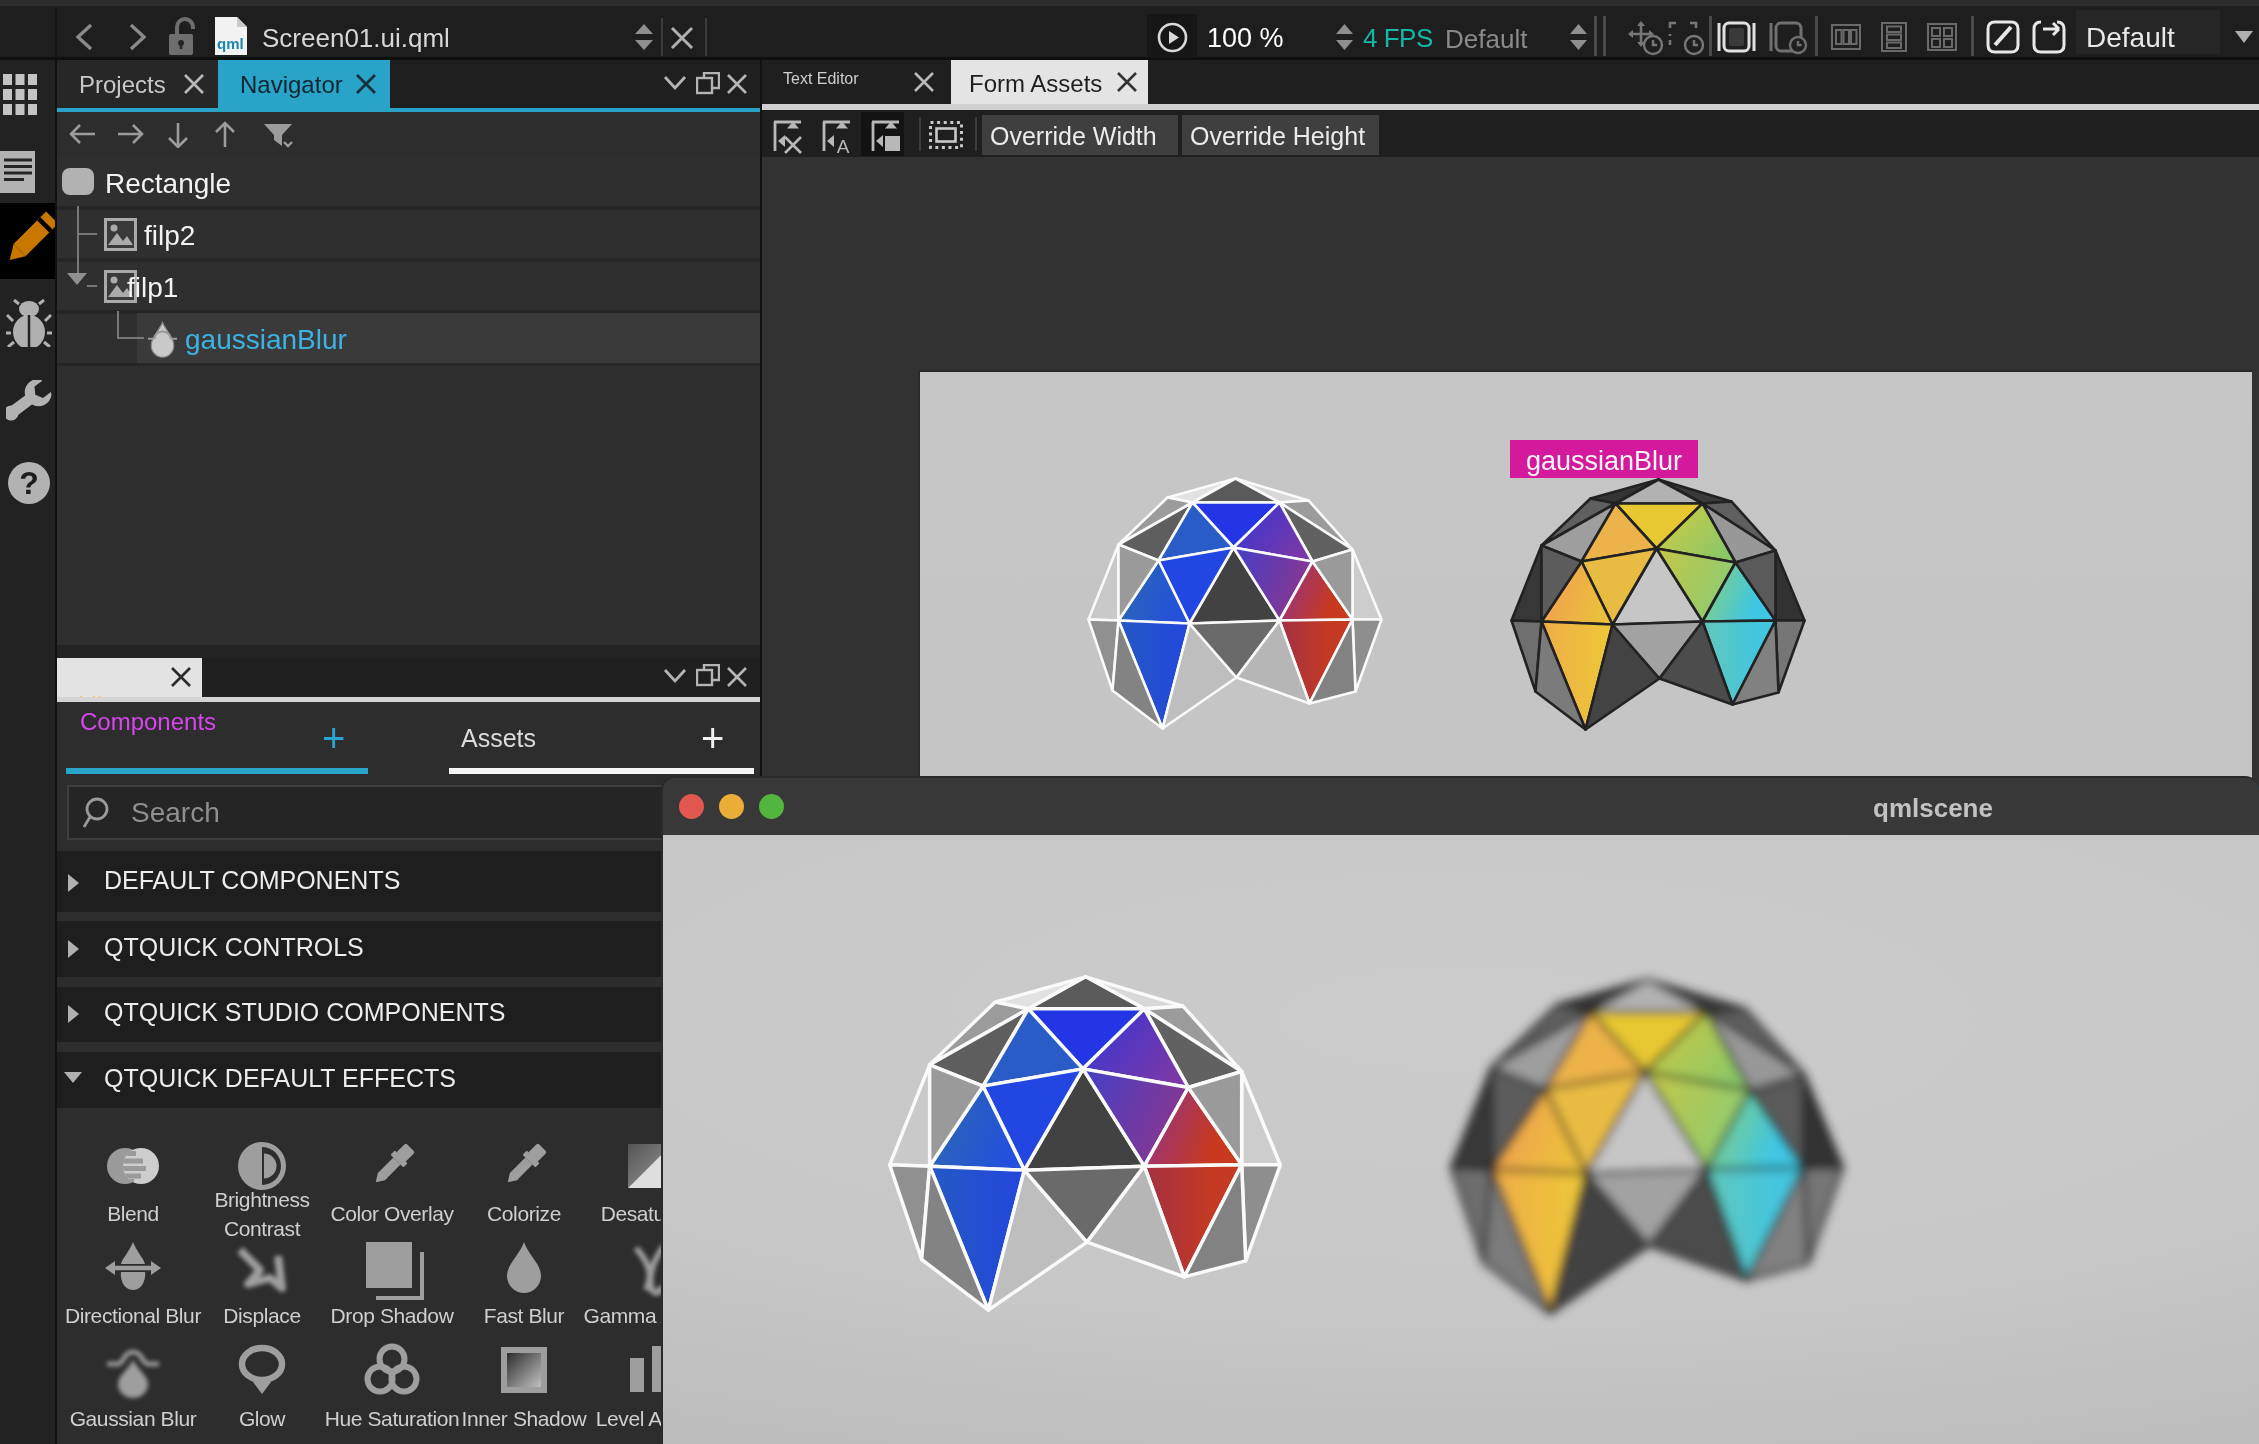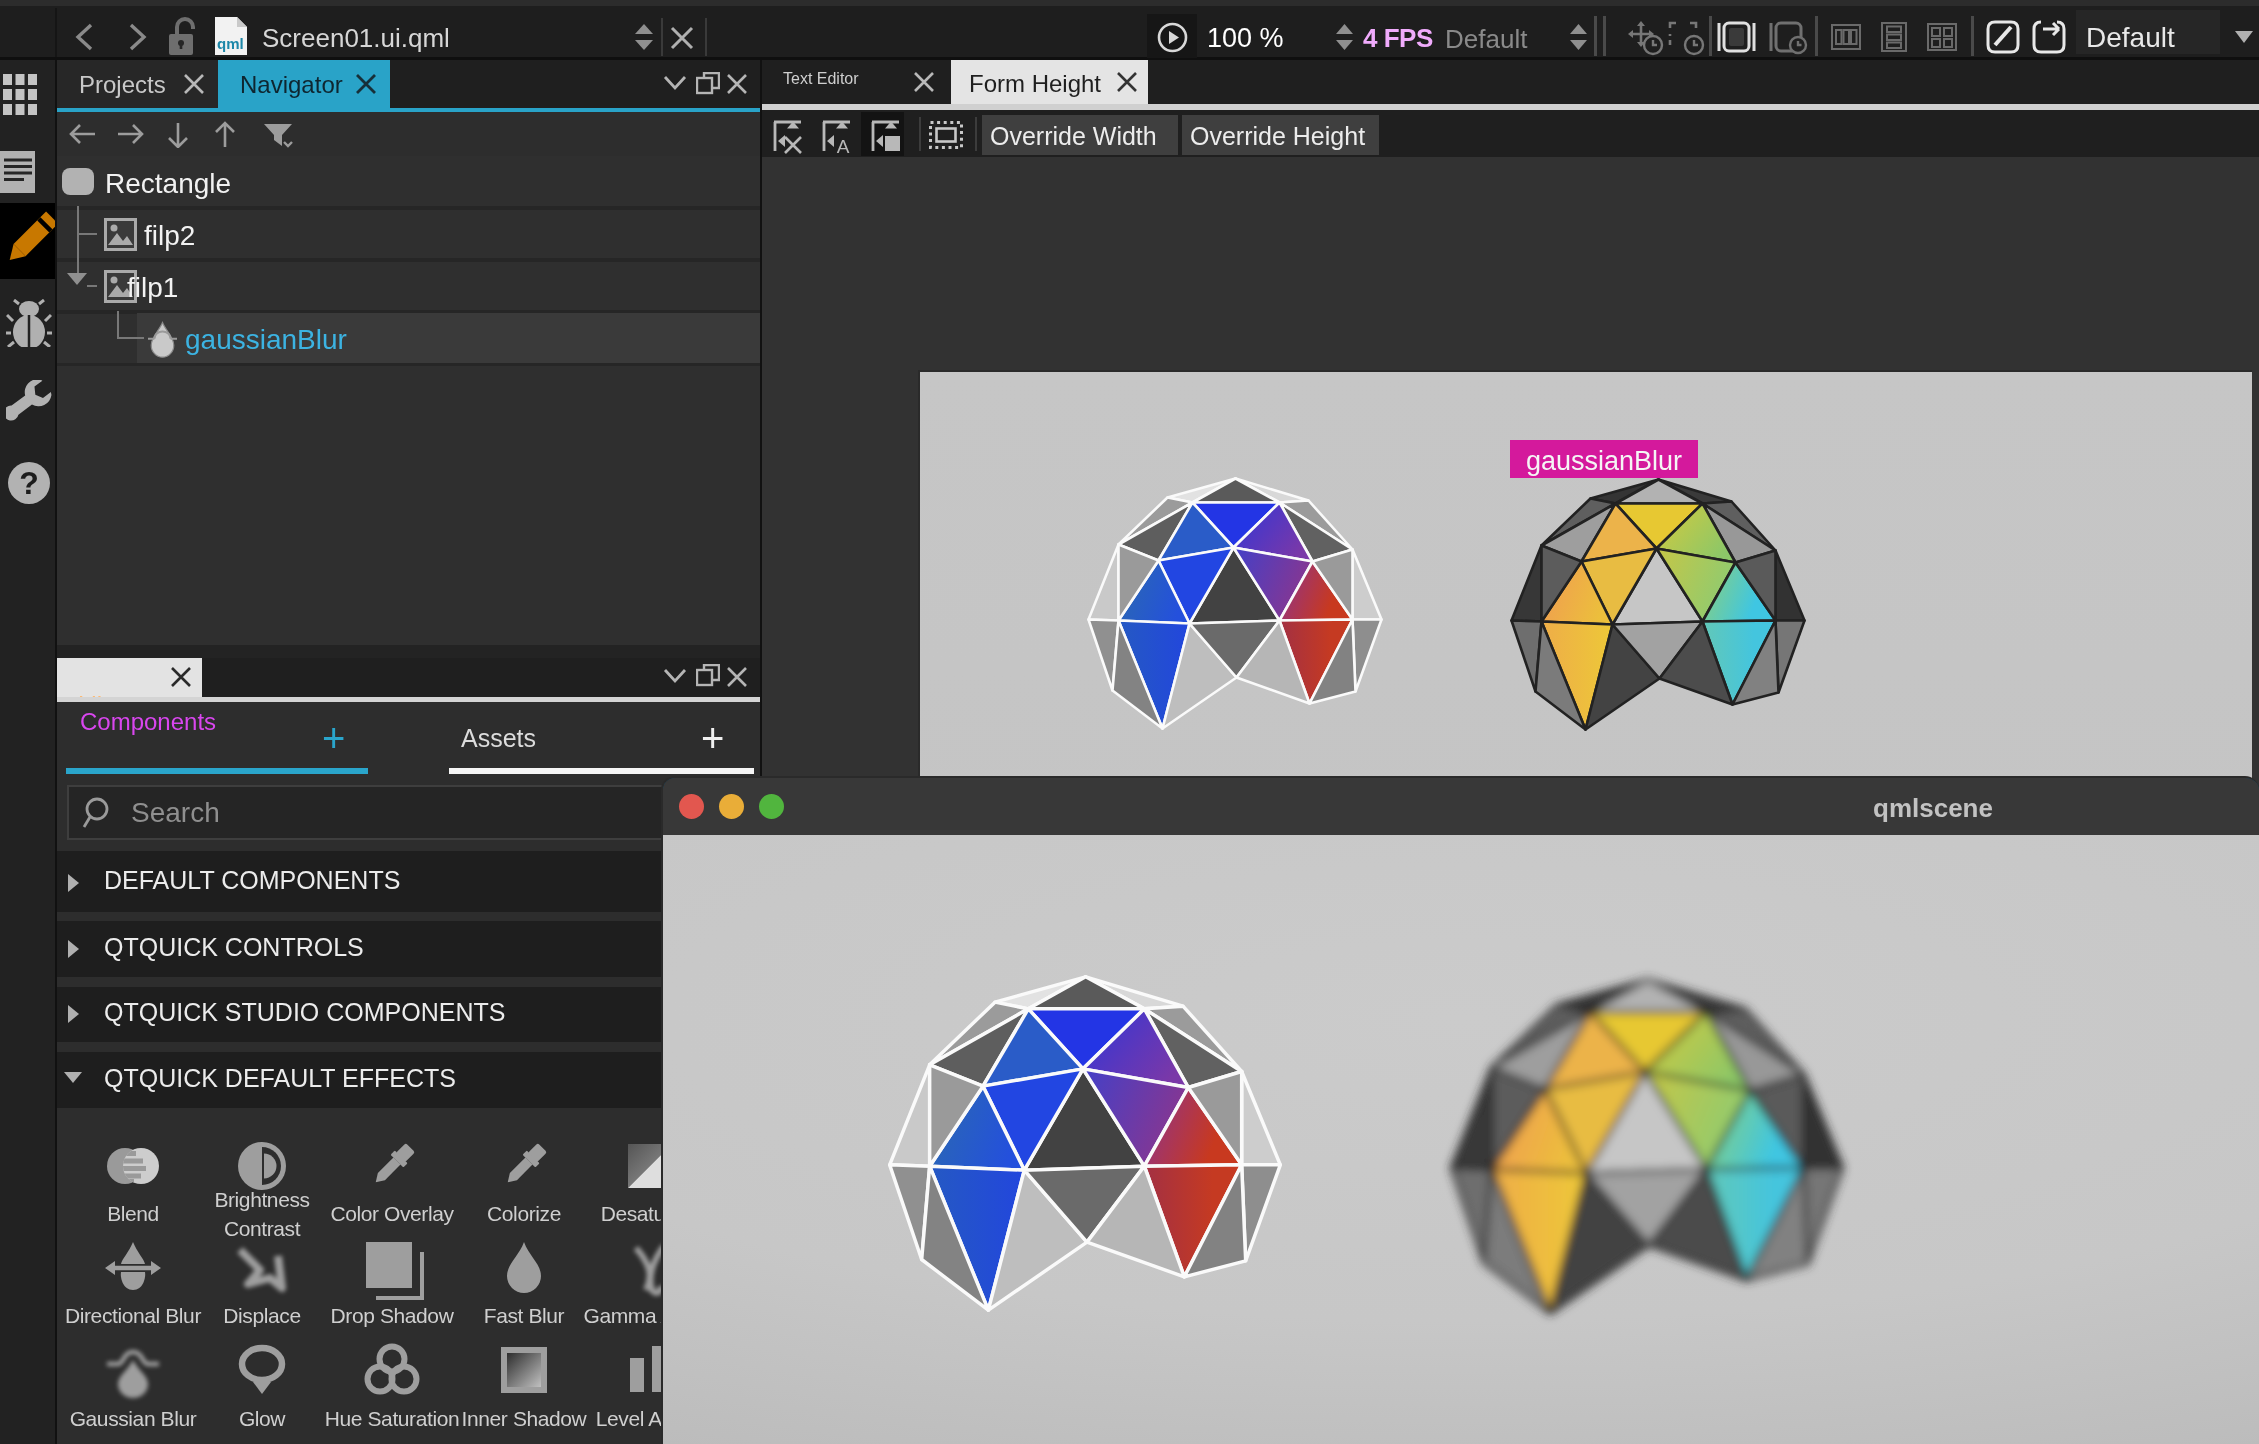--- a/index.html
+++ b/index.html
@@ -48,21 +48,21 @@
 <div class="abs" style="left:1147px;top:14px;width:50px;height:44px;background:#161616"></div>
 <svg class="abs" style="left:1157px;top:22px" width="31" height="31" viewBox="0 0 31 31">
  <circle cx="15.5" cy="15.5" r="13.5" fill="none" stroke="#d8d8d8" stroke-width="2.6"></circle>
  <path d="M12 9 L22 15.5 L12 22 Z" fill="#d8d8d8"></path>
 </svg>
 <div class="abs" style="left:1207px;top:23px;font-size:27px;color:#ffffff">100 %</div>
 <svg class="abs" style="left:1334px;top:23px" width="21" height="28" viewBox="0 0 21 28">
  <path d="M10.5 1 L19 11 H2 Z" fill="#8f8f8f"></path>
     <path d="M10.5 27 L19 17 H2 Z" fill="#8f8f8f"></path>
 </svg>
-<div class="abs" style="left:1363px;top:23px;font-size:26px;font-weight:bold;letter-spacing:-0.5px;color:#f0abfc">4 FPS</div>
+<div class="abs" style="left:1363px;top:23px;font-size:26px;font-weight:normal;letter-spacing:-0.5px;color:#14b8a6">4 FPS</div>
 <div class="abs" style="left:1445px;top:24px;font-size:26px;color:#8a8a8a">Default</div>
 <svg class="abs" style="left:1568px;top:23px" width="21" height="28" viewBox="0 0 21 28">
  <path d="M10.5 1 L19 11 H2 Z" fill="#8f8f8f"></path>
     <path d="M10.5 27 L19 17 H2 Z" fill="#8f8f8f"></path>
 </svg>
 <div class="abs" style="left:1594px;top:16px;width:3px;height:40px;background:#4a4a4a"></div>
 <div class="abs" style="left:1603px;top:16px;width:3px;height:40px;background:#4a4a4a"></div>
 
 <svg class="abs" style="left:1626px;top:20px" width="38" height="36" viewBox="0 0 38 36">
  <g stroke="#777" stroke-width="2.6" fill="none">
@@ -432,21 +432,21 @@
  </g>
 </svg>
 
 <div class="abs" style="left:760px;top:60px;width:2px;height:1384px;background:#111"></div>
 <div class="abs" style="left:762px;top:60px;width:1497px;height:44px;background:#1f1f1f"></div>
 <div class="abs" style="left:783px;top:70px;font-size:16px;color:#cfcfcf">Text Editor</div>
 <svg class="abs" style="left:913px;top:71px" width="22" height="22" viewBox="0 0 22 22">
     <path d="M2 2 L20 20 M20 2 L2 20" stroke="#b8b8b8" stroke-width="2.6"></path>
   </svg>
 <div class="abs" style="left:951px;top:60px;width:197px;height:44px;background:#e4e4e4"></div>
-<div class="abs" style="left:969px;top:70px;font-size:24px;color:#1f1f1f">Form Height</div>
+<div class="abs" style="left:969px;top:70px;font-size:24px;color:#1f1f1f">Form Assets</div>
 <svg class="abs" style="left:1116px;top:71px" width="22" height="22" viewBox="0 0 22 22">
     <path d="M2 2 L20 20 M20 2 L2 20" stroke="#333" stroke-width="2.6"></path>
   </svg>
 <div class="abs" style="left:762px;top:104px;width:1497px;height:6px;background:#d0d0d0"></div>
 <div class="abs" style="left:762px;top:110px;width:1497px;height:47px;background:#1f1f1f"></div>
 
 <div class="abs" style="left:861px;top:112px;width:43px;height:44px;background:#131313"></div>
 <svg class="abs" style="left:772px;top:118px" width="200" height="36" viewBox="0 0 200 36">
  <g stroke="#b8b8b8" stroke-width="2.8" fill="none">
   <path d="M2 4 H29 M3 4 V33"></path>

